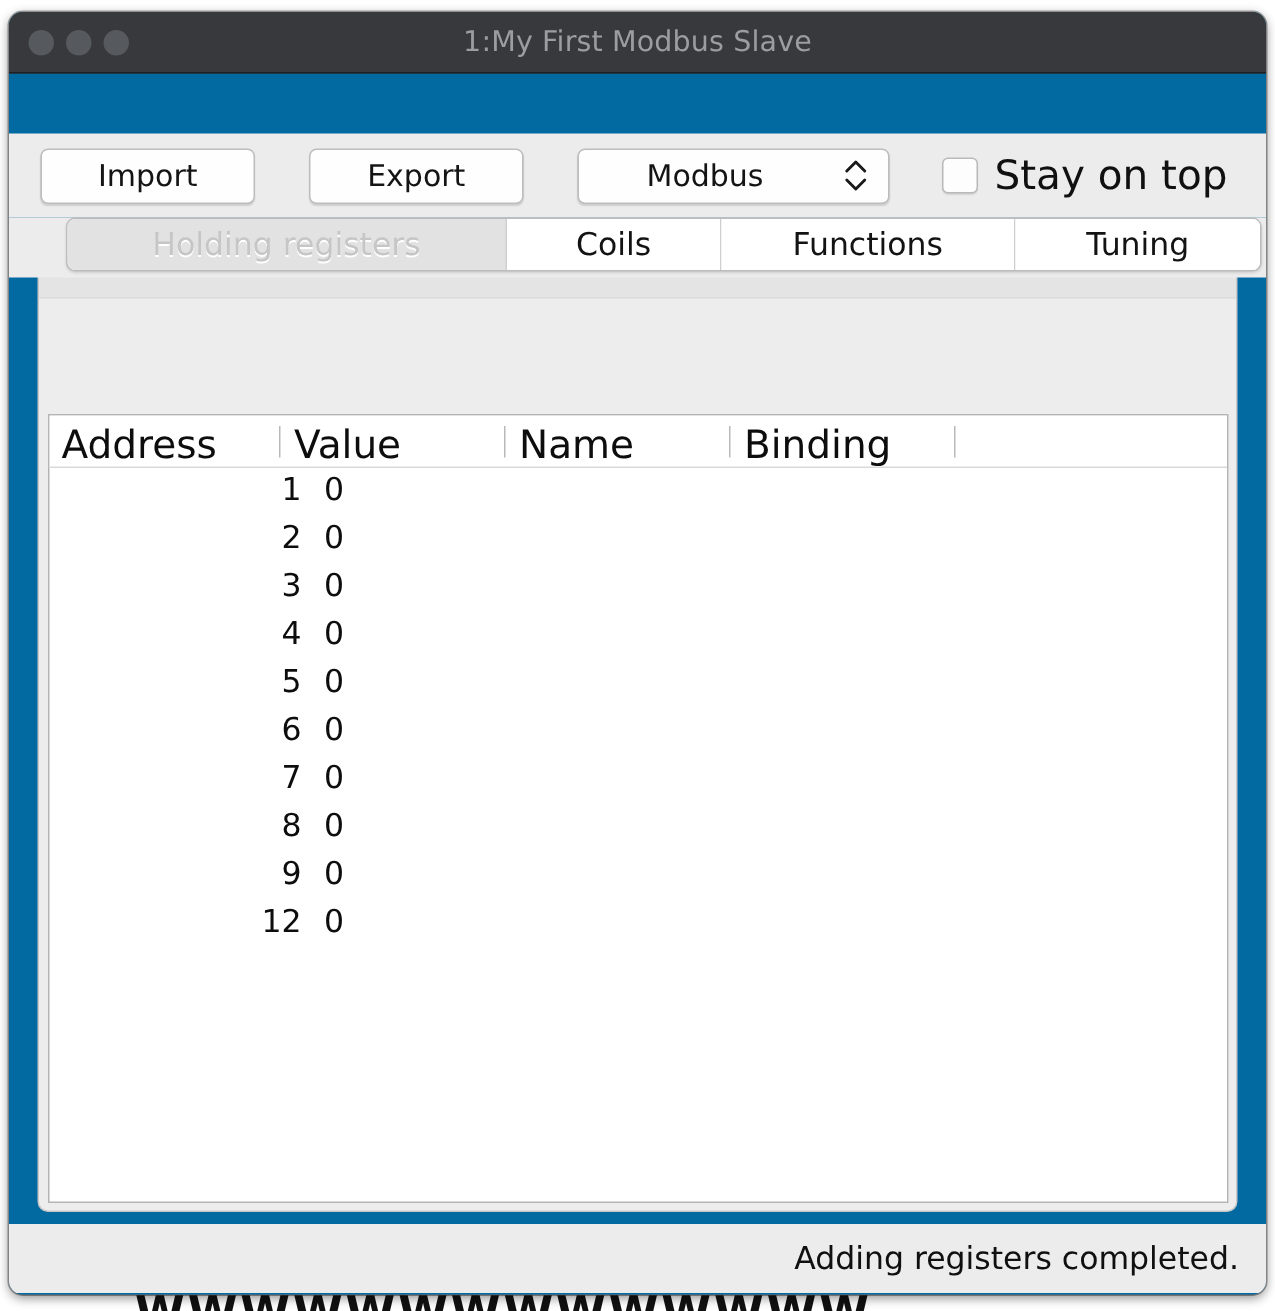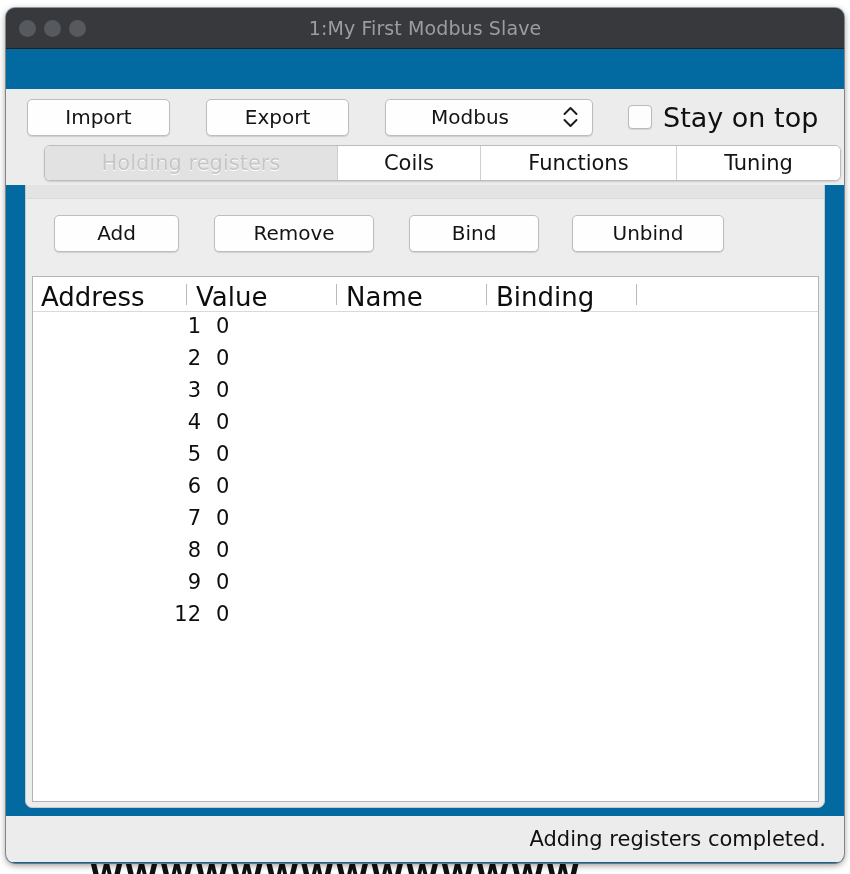--- a/index.html
+++ b/index.html
@@ -328,26 +328,20 @@
       <div class="tab active" style="width:262px">Holding registers</div>
       <div class="tab" style="width:112px">Coils</div>
       <div class="tab" style="width:165px">Functions</div>
       <div class="tab" style="width:133px">Tuning</div>
     </div>
   </div>
 
   <div class="tabpanel">
     <div class="panel-topband"></div>
 
-    <div class="actionbar">
-      <button class="btn ac-btn" id="add-btn">Add</button>
-      <button class="btn ac-btn" id="remove-btn">Remove</button>
-      <button class="btn ac-btn" id="bind-btn">Bind</button>
-      <button class="btn ac-btn" id="unbind-btn">Unbind</button>
-    </div>
 
     <div class="table-outer">
       <div class="table-header">
         <div class="th" style="left:8px">Address</div>
         <div class="thdiv" style="left:153px"></div>
         <div class="th" style="left:163px">Value</div>
         <div class="thdiv" style="left:303px"></div>
         <div class="th" style="left:313px">Name</div>
         <div class="thdiv" style="left:453px"></div>
         <div class="th" style="left:463px">Binding</div>

